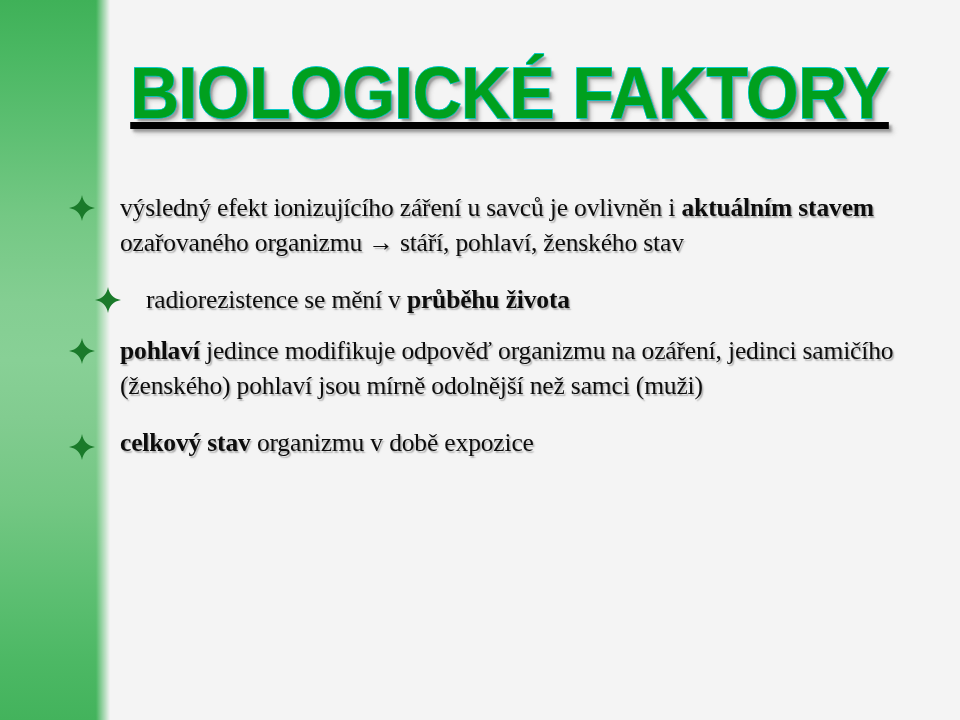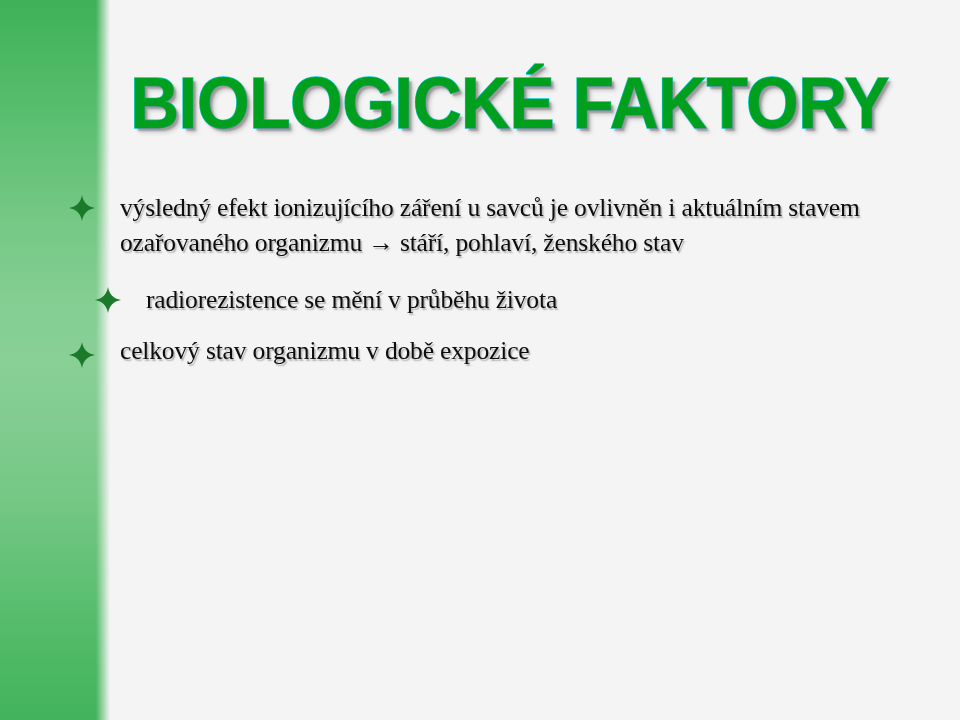--- a/index.html
+++ b/index.html
@@ -62,26 +62,27 @@
         #4cb864 92%,
         #43b35c 100%);
     -webkit-mask-image: linear-gradient(to right, rgba(0,0,0,1) 0%, rgba(0,0,0,0.55) 45%, rgba(0,0,0,0) 100%);
     mask-image: linear-gradient(to right, rgba(0,0,0,1) 0%, rgba(0,0,0,0.55) 45%, rgba(0,0,0,0) 100%);
   }
 
   
   #title-block {
     position: absolute;
     left: 110px;
-    top: 64px;
+    top: 40px;
     width: 800px;
     height: 92px;
     display: flex;
-    align-items: flex-start;
+    align-items: flex-end;
     justify-content: center;
+    text-decoration: underline;
   }
   #slide-title {
     font-family: "Liberation Sans Narrow", "Liberation Sans", sans-serif;
     font-weight: bold;
     font-size: 72px;
     line-height: 78px;
     letter-spacing: -0.5px;
     color: #00a01e;
     white-space: nowrap;
     transform: scaleX(0.94);
@@ -124,21 +125,21 @@
     margin-left: 25px;
     padding-right: 62px;
     font-family: "Liberation Serif", "Liberation Sans", sans-serif;
     font-size: 25.5px;
     line-height: 35px;
     color: #0d0d0d;
     letter-spacing: -0.15px;
     text-shadow: 1.5px 1.5px 1.4px rgba(120,120,120,0.55);
   }
   .bullet-text b {
-    font-weight: normal;
+    font-weight: bold;
   }
 
   
   #bullet-row-1 { margin-bottom: 22px; }
   #bullet-row-2 { margin-bottom: 16px; padding-left: 26px; }
   #bullet-row-3 { margin-bottom: 22px; }
   #bullet-row-4 { margin-bottom: 20px; }
   #bullet-row-5 { margin-bottom: 0; align-items: flex-end; }
 </style>
 </head>
@@ -166,20 +167,28 @@
 
     <div class="bullet-row" id="bullet-row-2">
       <span class="bullet-marker">
         <svg viewBox="0 0 26 26" aria-hidden="true">
           <path d="M13 0 C14.4 7.6 18.4 11.6 26 13 C18.4 14.4 14.4 18.4 13 26 C11.6 18.4 7.6 14.4 0 13 C7.6 11.6 11.6 7.6 13 0 Z" fill="#1a7a2a"></path>
         </svg>
       </span>
       <span class="bullet-text"><span>radiorezistence se mění v </span><b>průběhu života</b></span>
     </div>
 
+    <div class="bullet-row" id="bullet-row-3">
+      <span class="bullet-marker">
+        <svg viewBox="0 0 26 26" aria-hidden="true">
+          <path d="M13 0 C14.4 7.6 18.4 11.6 26 13 C18.4 14.4 14.4 18.4 13 26 C11.6 18.4 7.6 14.4 0 13 C7.6 11.6 11.6 7.6 13 0 Z" fill="#1a7a2a"></path>
+        </svg>
+      </span>
+      <span class="bullet-text"><b>pohlaví</b><span> jedince modifikuje odpověď organizmu na ozáření, jedinci samičího (ženského) pohlaví jsou mírně odolnější než samci (muži)</span></span>
+    </div>
 
 
     <div class="bullet-row" id="bullet-row-5">
       <span class="bullet-marker">
         <svg viewBox="0 0 26 26" aria-hidden="true">
           <path d="M13 0 C14.4 7.6 18.4 11.6 26 13 C18.4 14.4 14.4 18.4 13 26 C11.6 18.4 7.6 14.4 0 13 C7.6 11.6 11.6 7.6 13 0 Z" fill="#1a7a2a"></path>
         </svg>
       </span>
       <span class="bullet-text"><b>celkový stav</b><span> organizmu v době expozice</span></span>
     </div>

